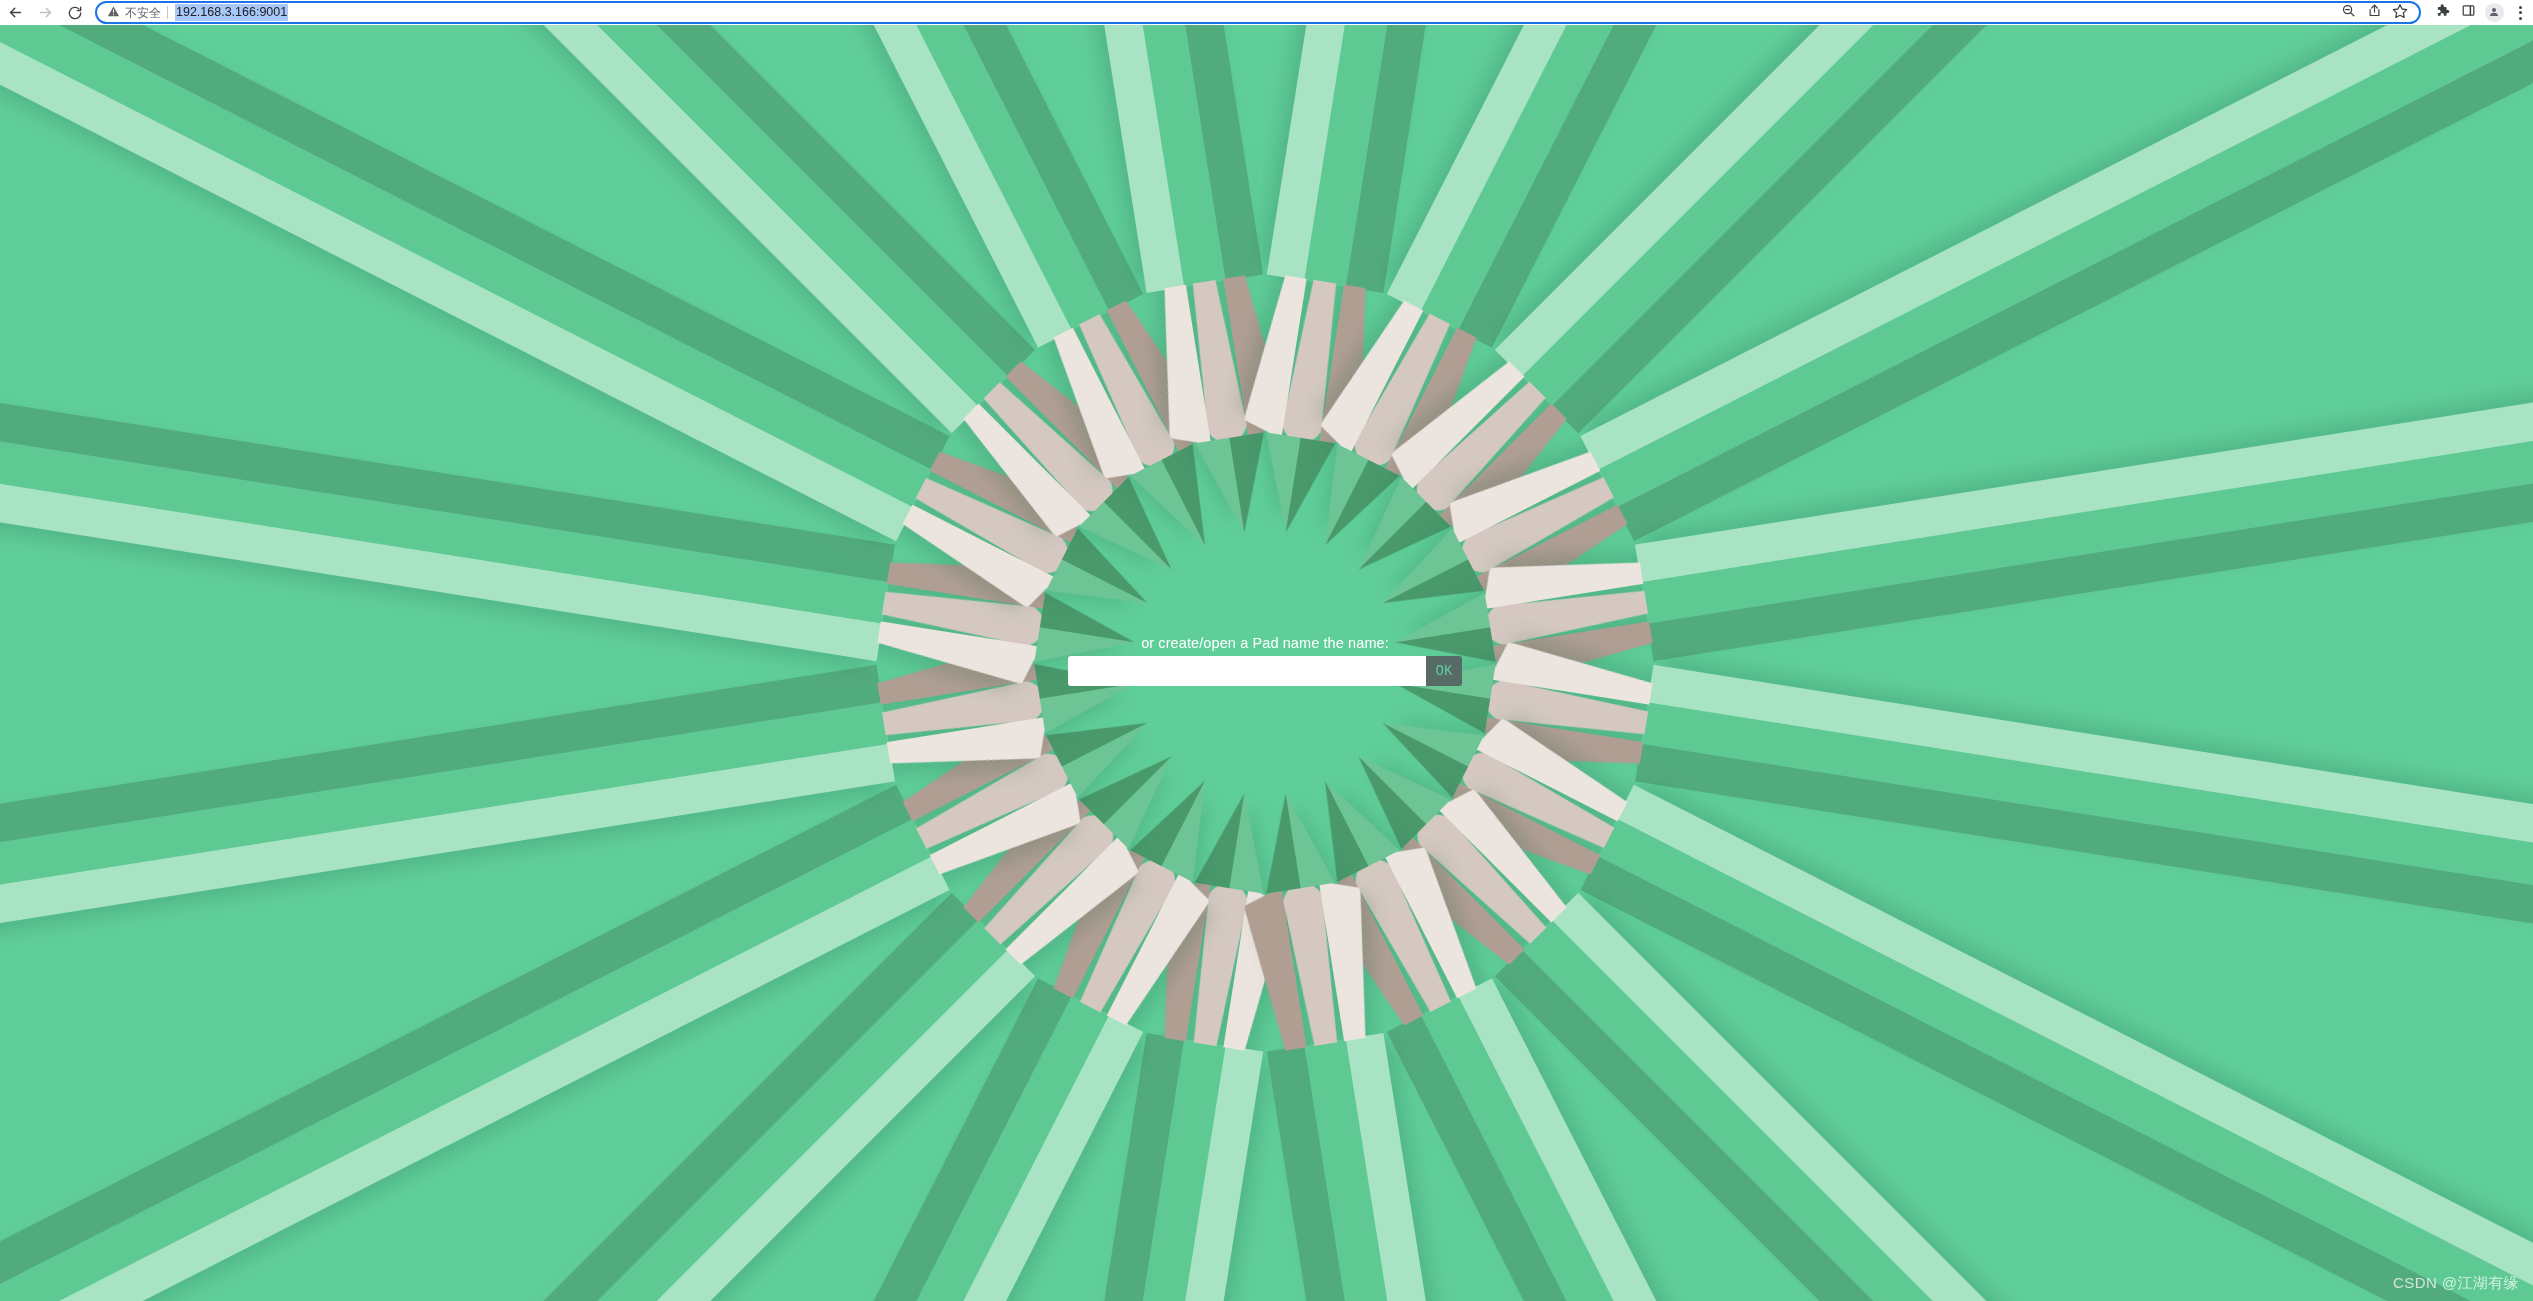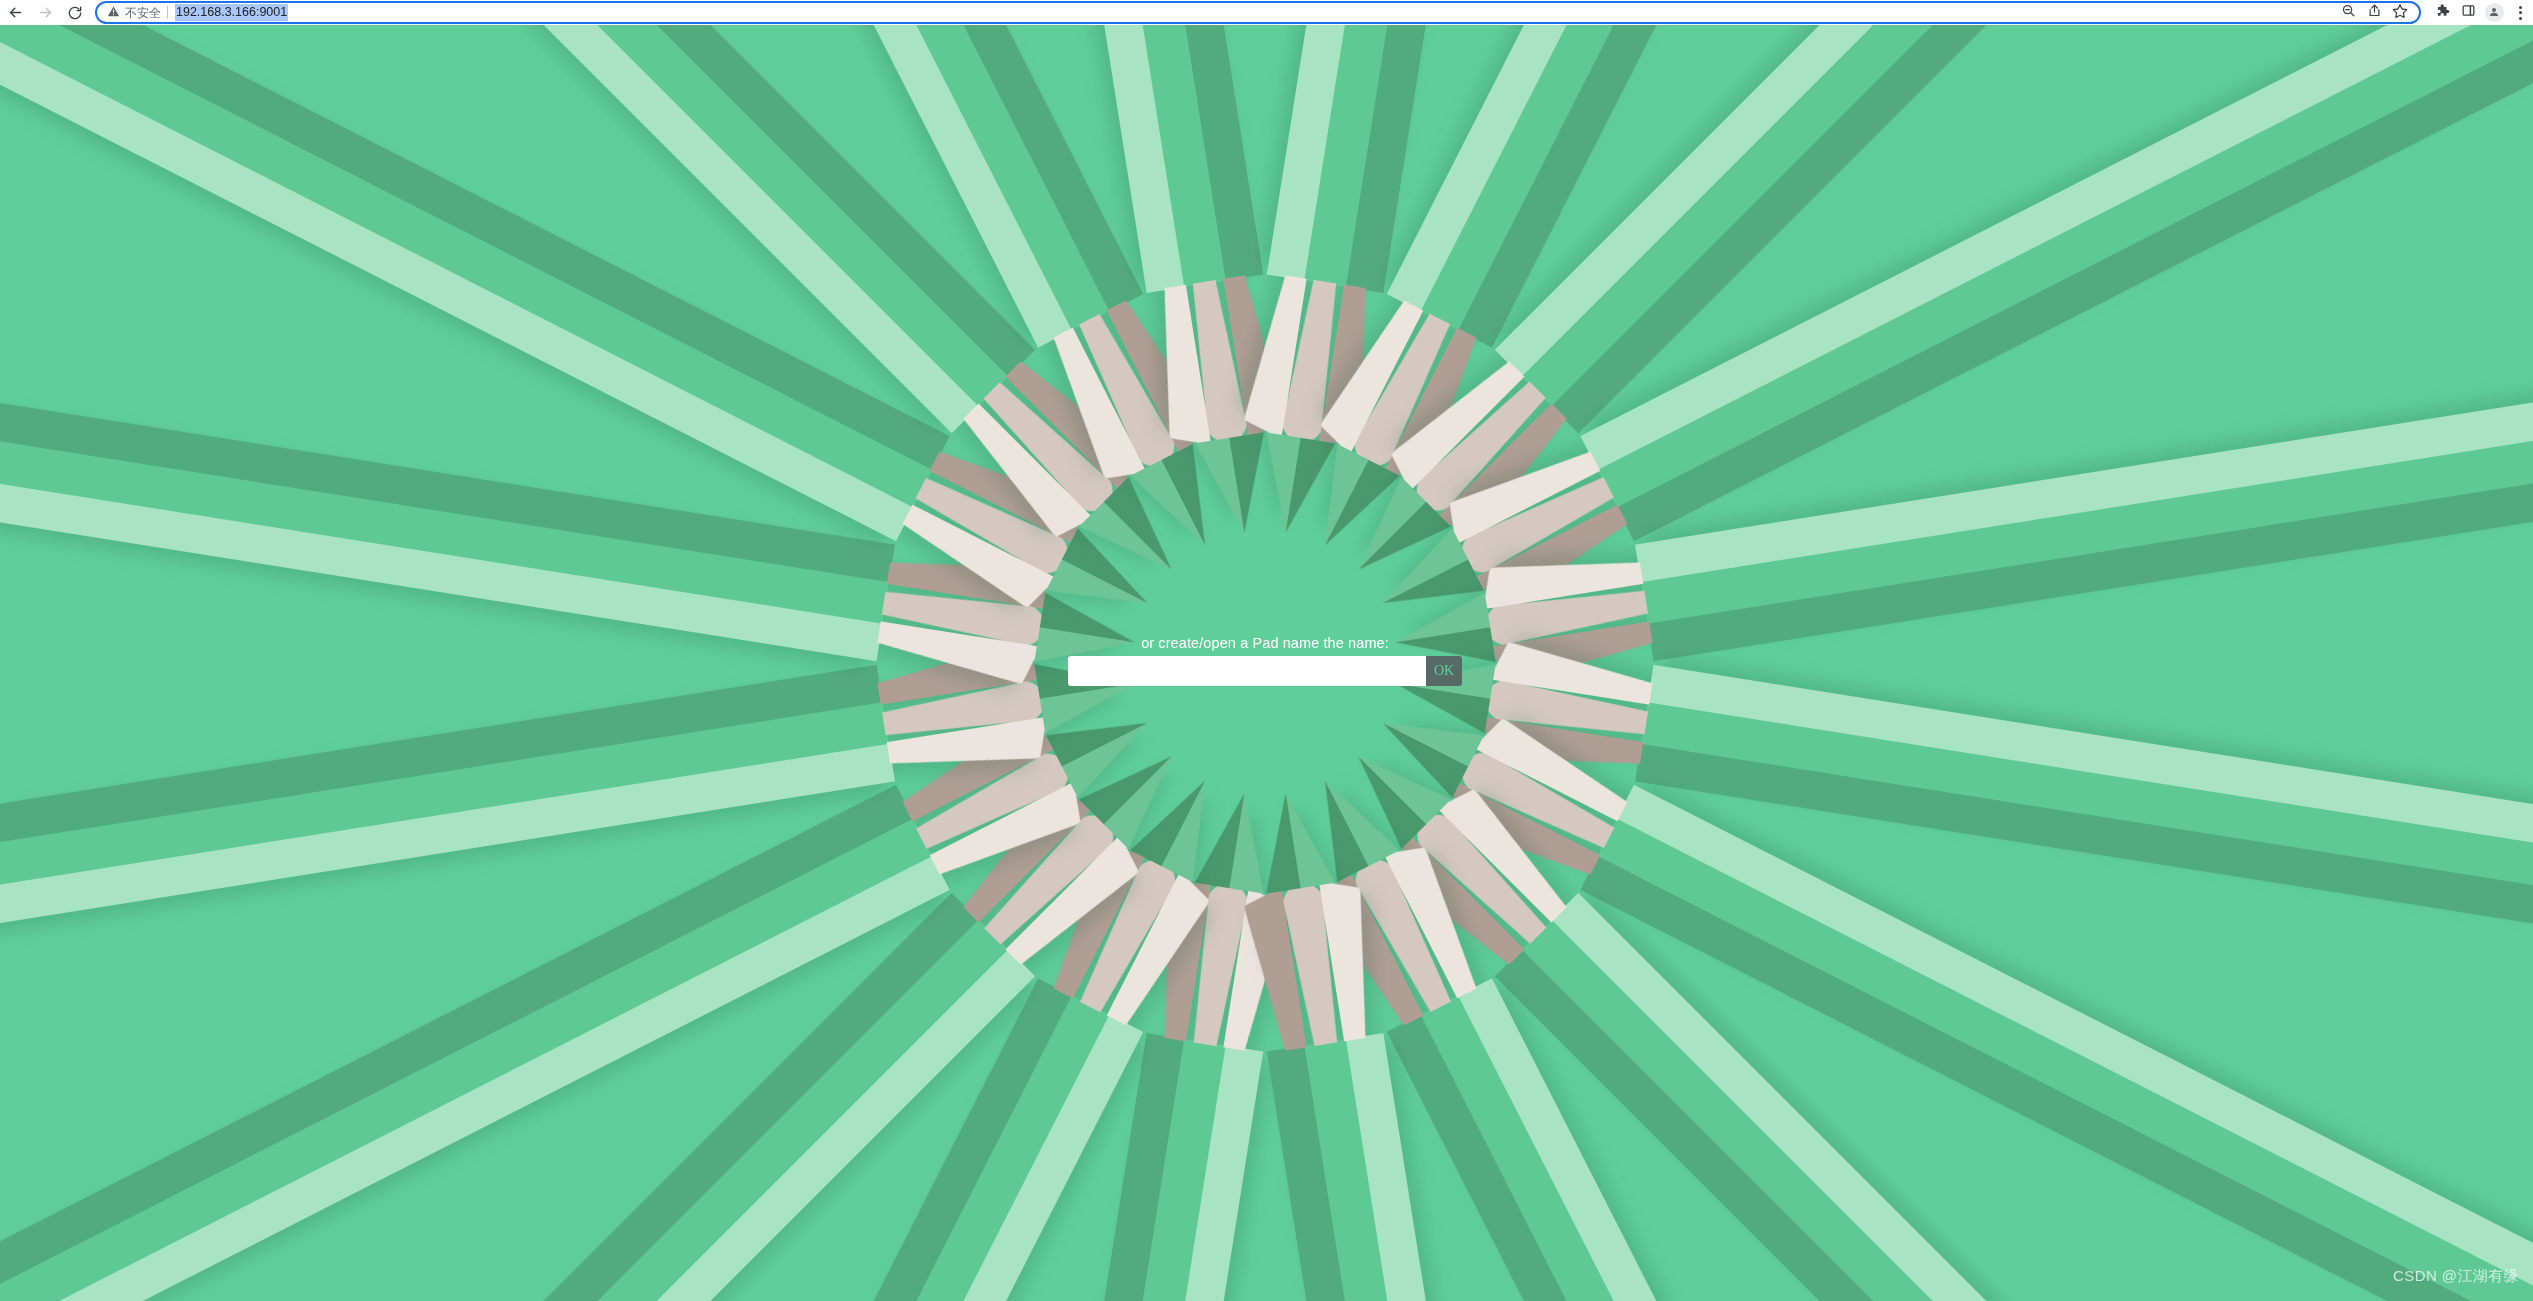--- a/index.html
+++ b/index.html
@@ -270,33 +270,33 @@
     color: #333;
     padding: 0 8px;
   }
 
   #pad-ok-button {
     width: 36px;
     height: 30px;
     background: #566b66;
     border: none;
     color: #5fcf9c;
-    font-family: Liberation Serif, serif;
+    font-family: Liberation Mono, monospace;
     font-size: 14px;
     cursor: pointer;
     display: flex;
     align-items: center;
     justify-content: center;
   }
 
   
   #watermark {
     position: absolute;
     right: 14px;
-    bottom: 15px;
+    bottom: 8px;
     color: rgba(255,255,255,0.72);
     font-size: 15px;
     letter-spacing: 0.4px;
     z-index: 30;
     pointer-events: none;
   }
 </style>
 </head>
 <body>
 

